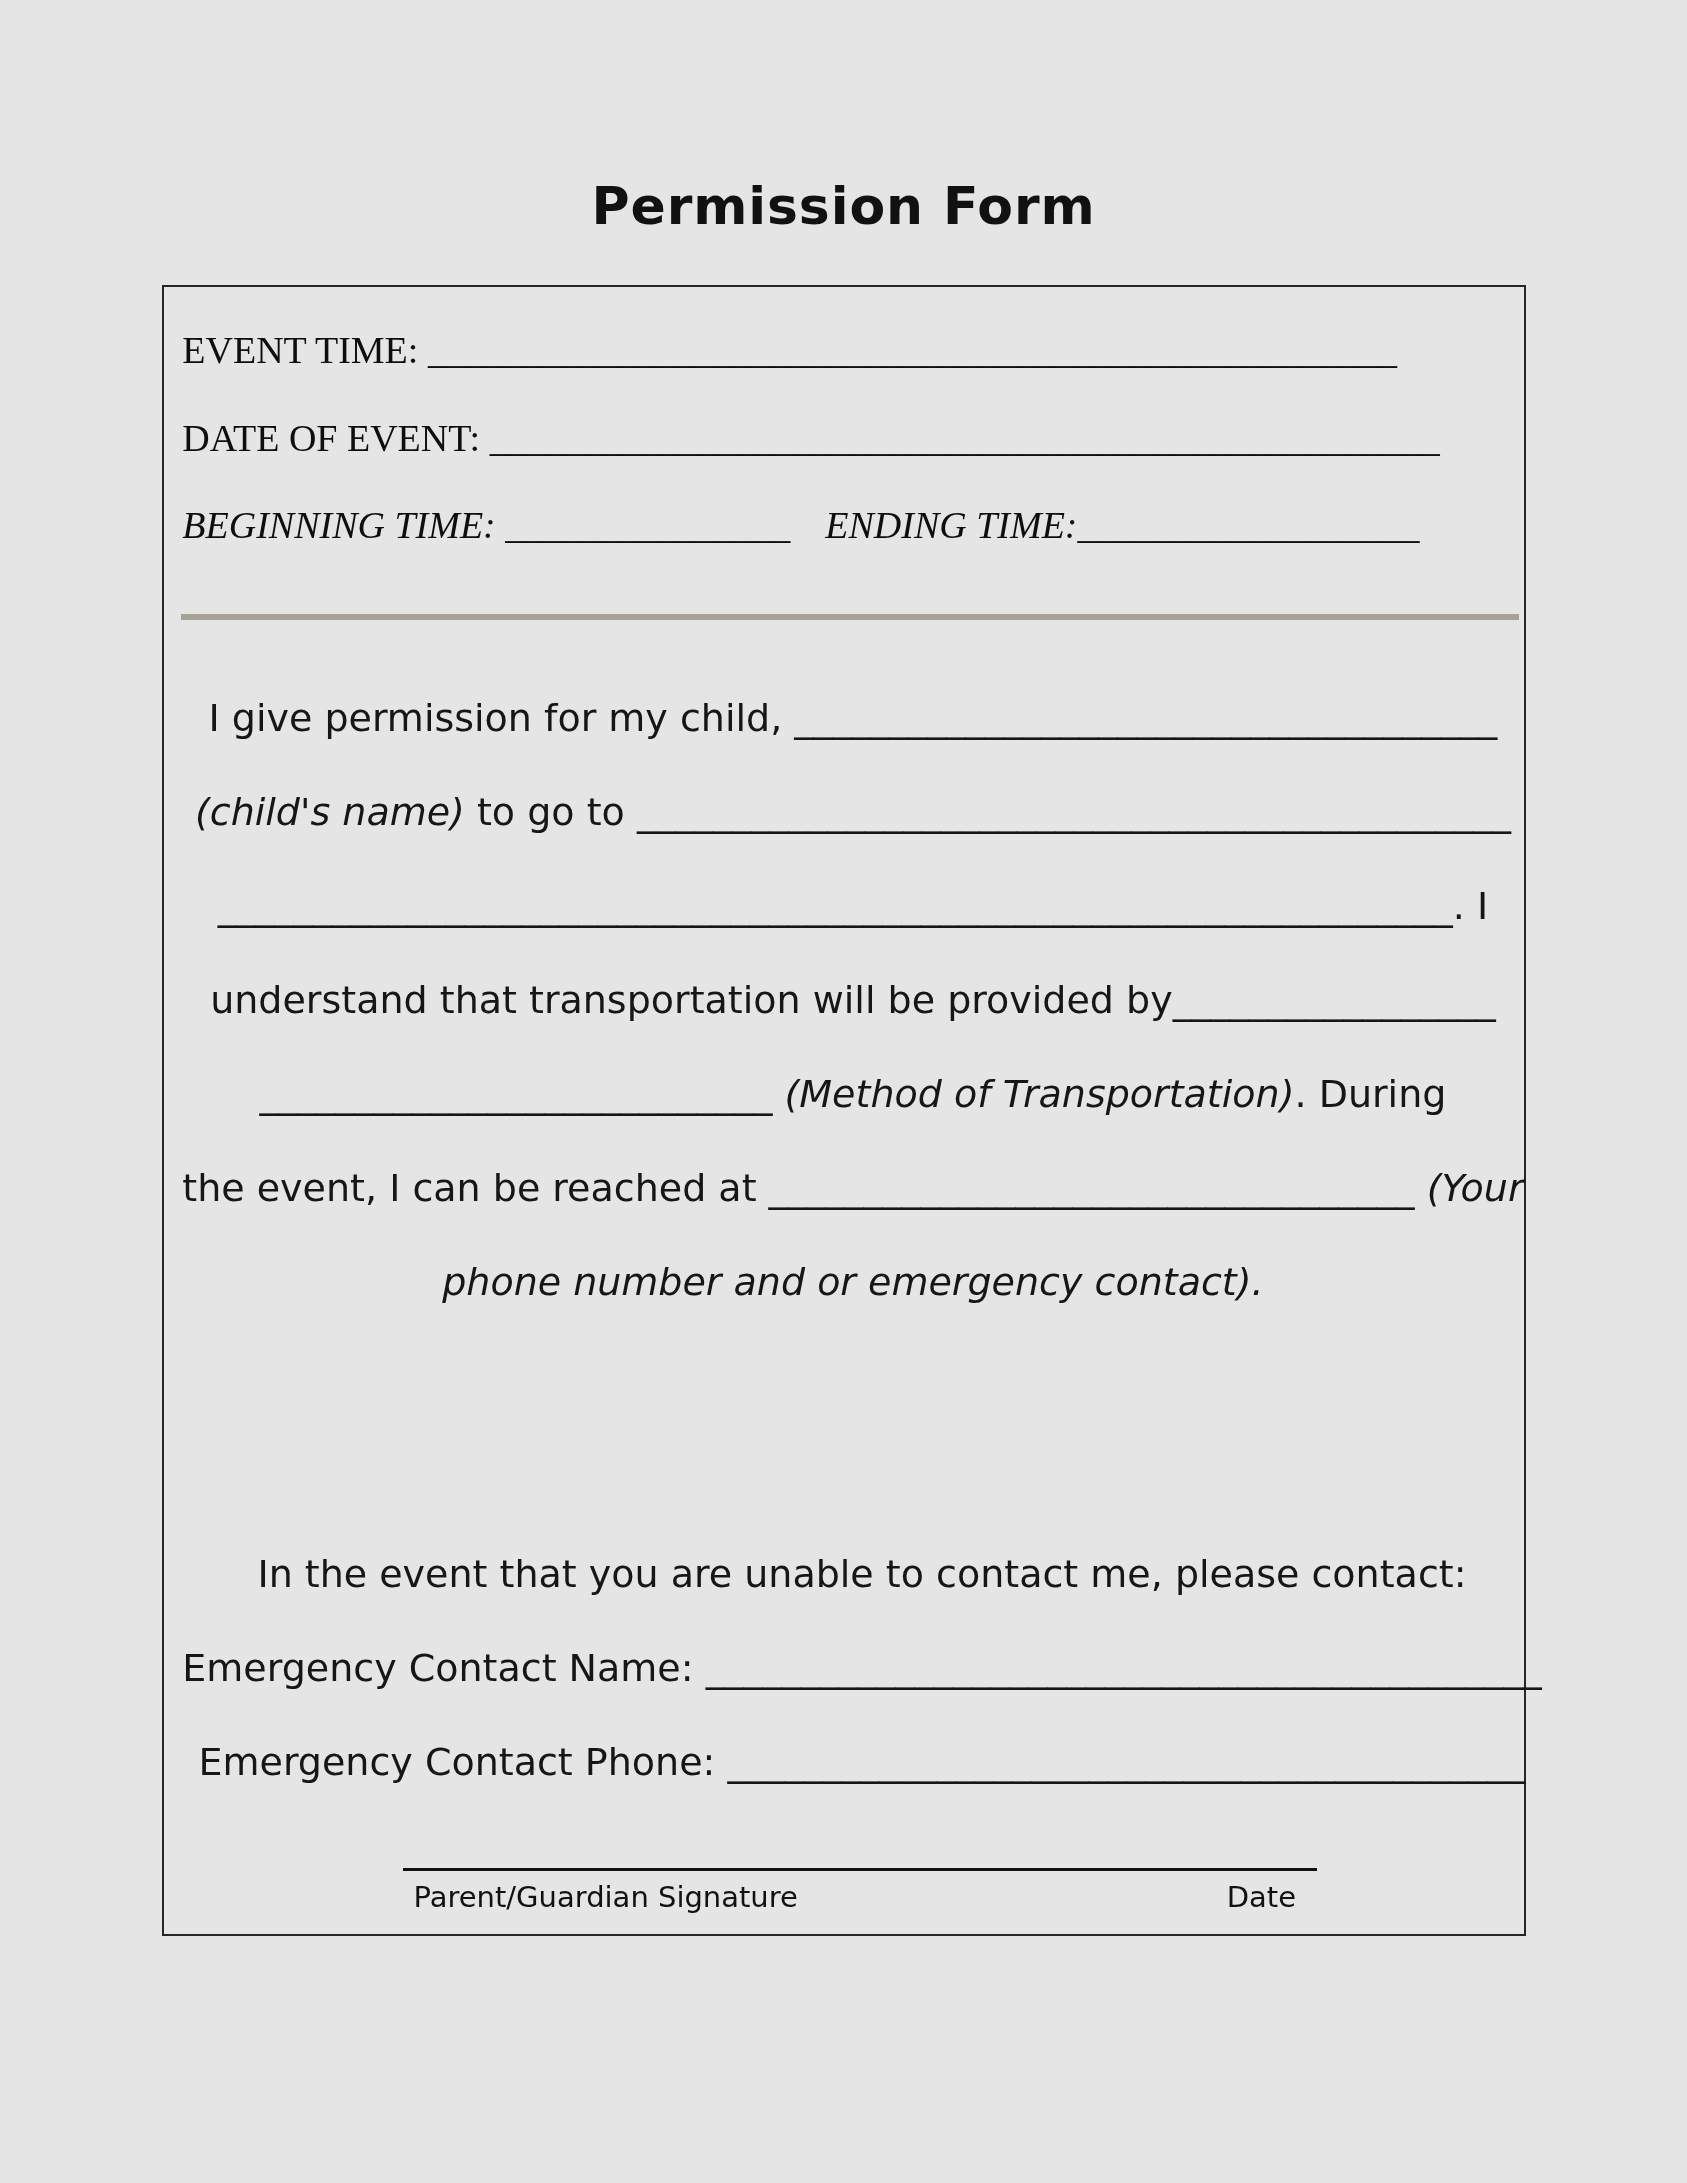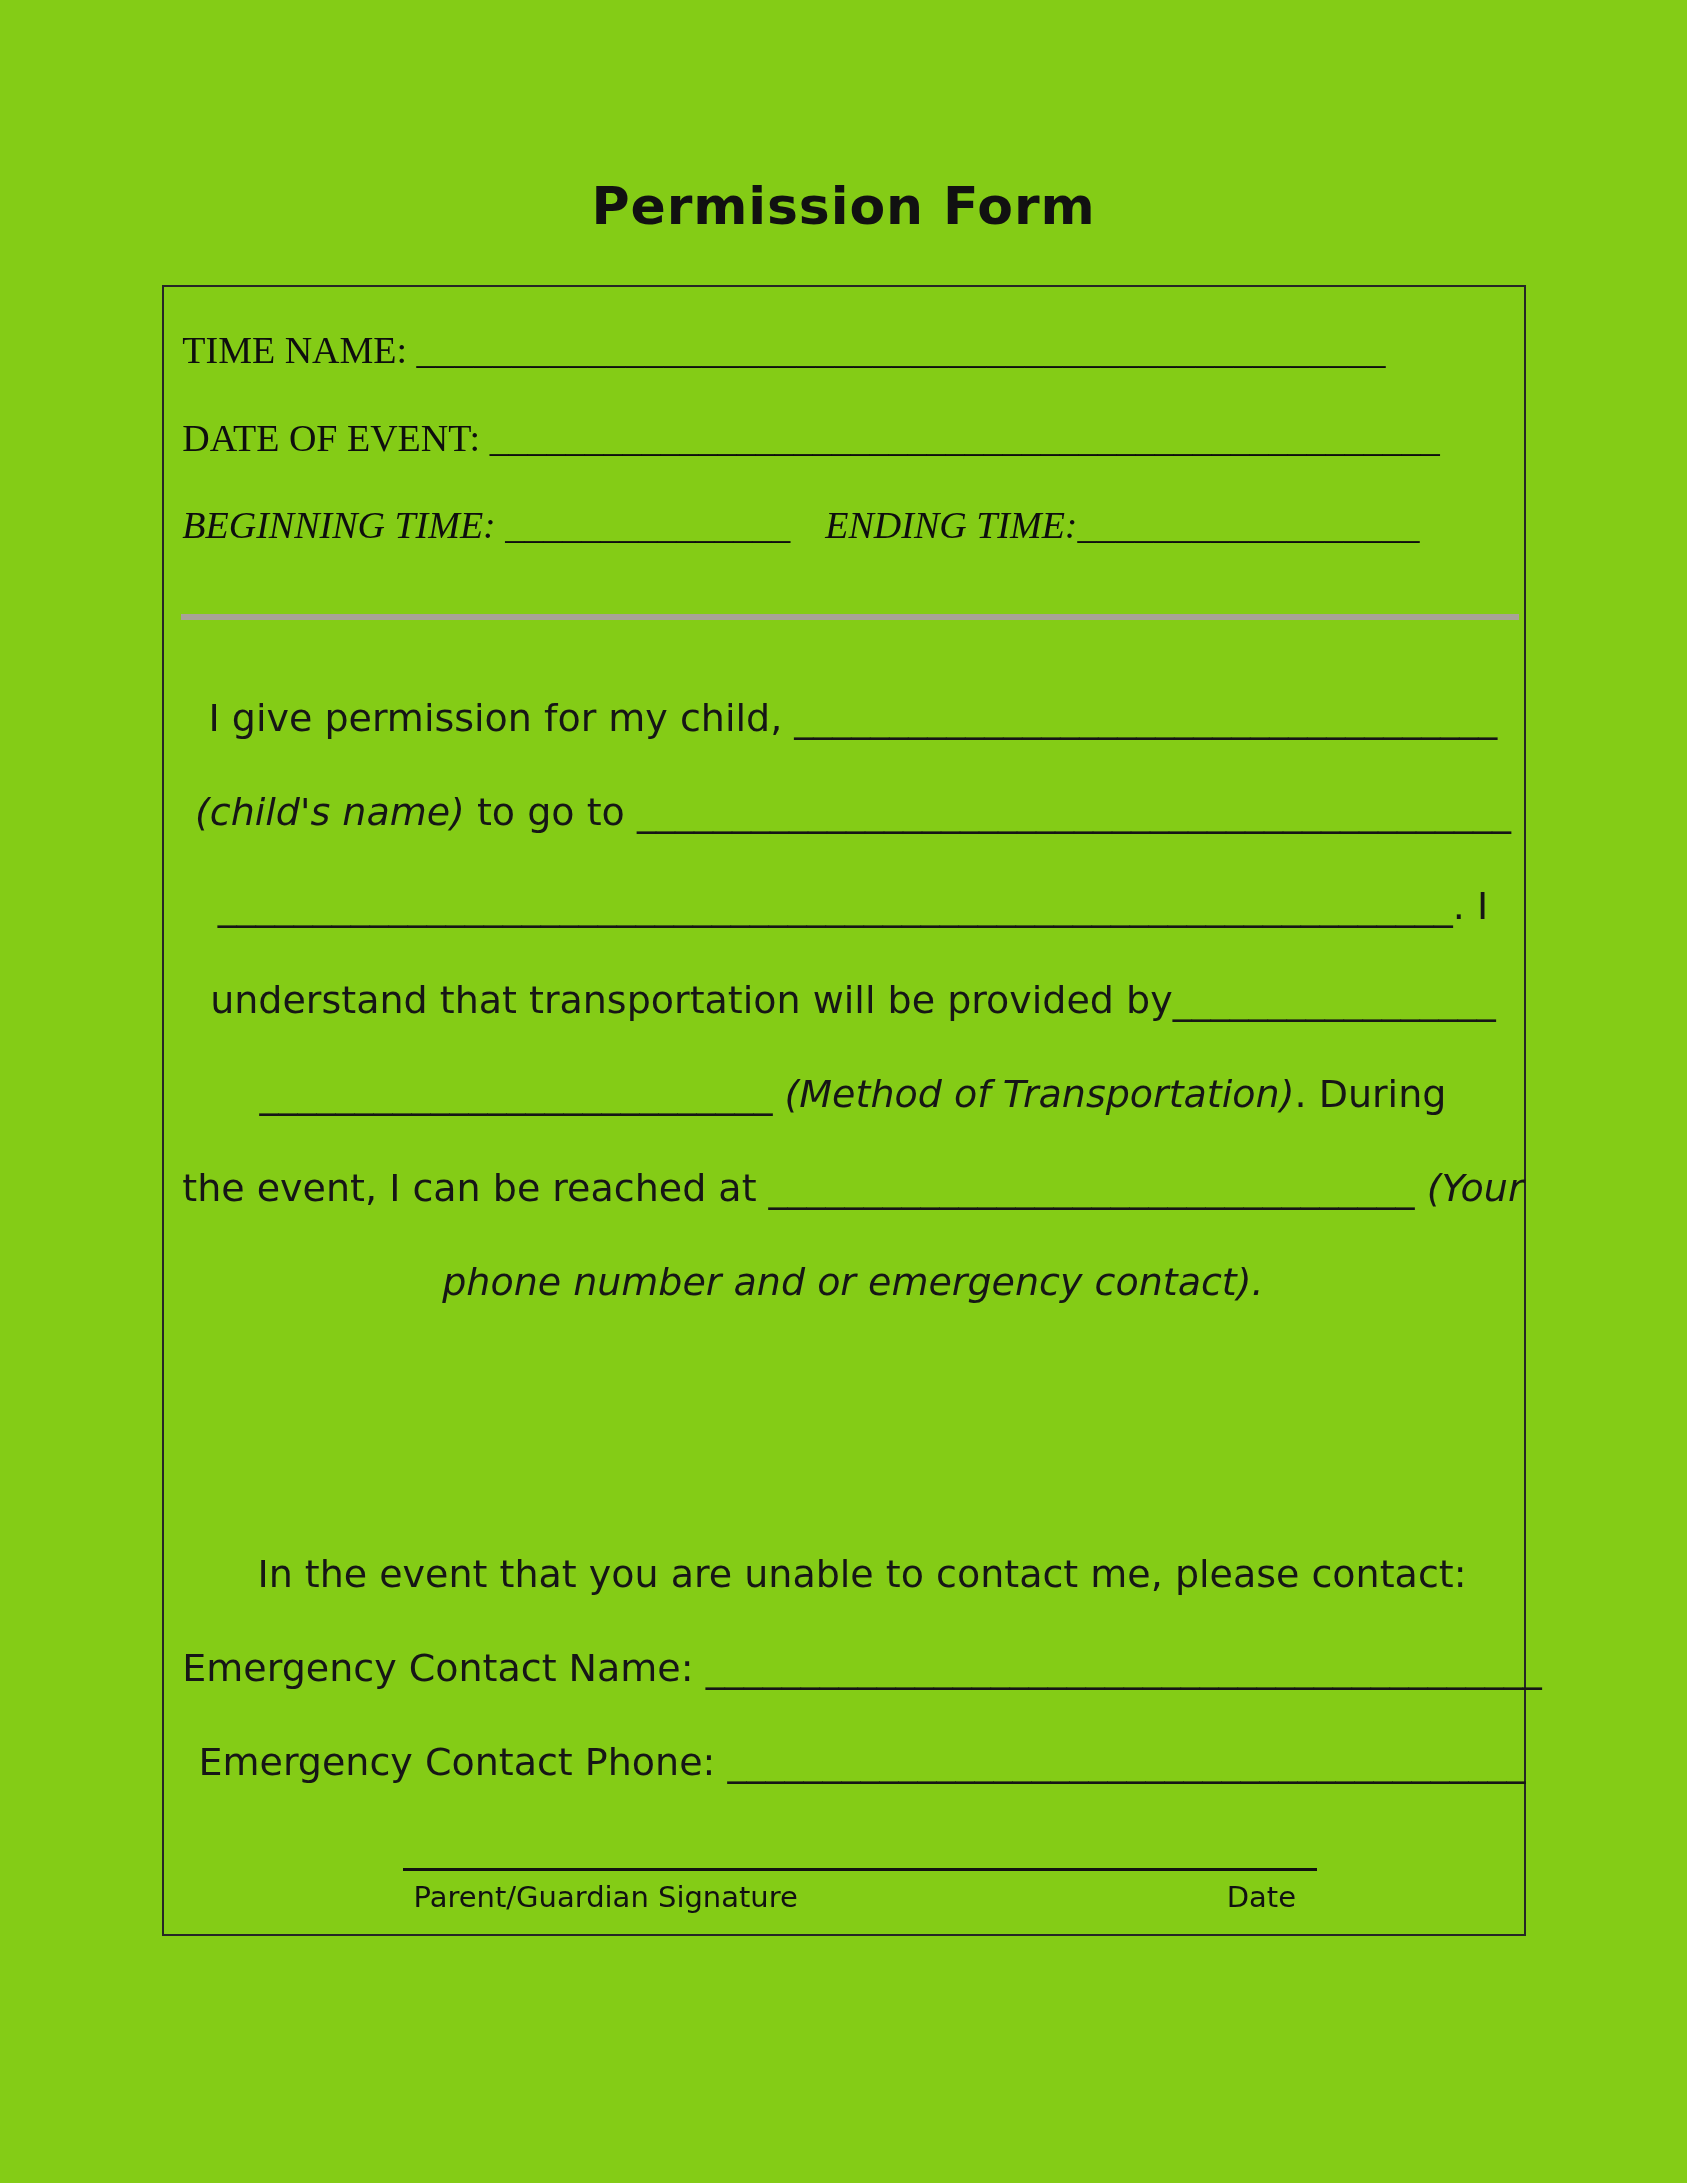--- a/index.html
+++ b/index.html
@@ -1,20 +1,20 @@
 <!DOCTYPE html>
 <html style="font-size:14px"><head>
 <meta charset="utf-8">
 <style>
   html,body{margin:0;padding:0;background:#ffffff;}
   .page{
     position:relative;
     width:1687px;
     height:2184px;
-    background:#84cc16;
+    background:#e5e5e5;
     font-family:"DejaVu Sans", sans-serif;
     color:#161616;
     overflow:hidden;
   }
   .title{
     position:absolute;
     left:0; top:176px;
     width:100%;
     text-align:center;
     font-size:52px;
@@ -83,21 +83,21 @@
 </head>
 <body>
 
 <div class="page">
 
   <div class="title">Permission Form</div>
 
   <div class="form-box">
 
     <div class="hdr-row r1">
-      <span>TIME NAME: </span><span>___________________________________________________</span>
+      <span>EVENT TIME: </span><span>___________________________________________________</span>
     </div>
 
     <div class="hdr-row r2">
       <span>DATE OF EVENT: </span><span>__________________________________________________</span>
     </div>
 
     <div class="hdr-row r3">
       <span>BEGINNING TIME: </span><span>_______________</span><span class="ending-label">ENDING TIME:</span><span>__________________</span>
     </div>
 

